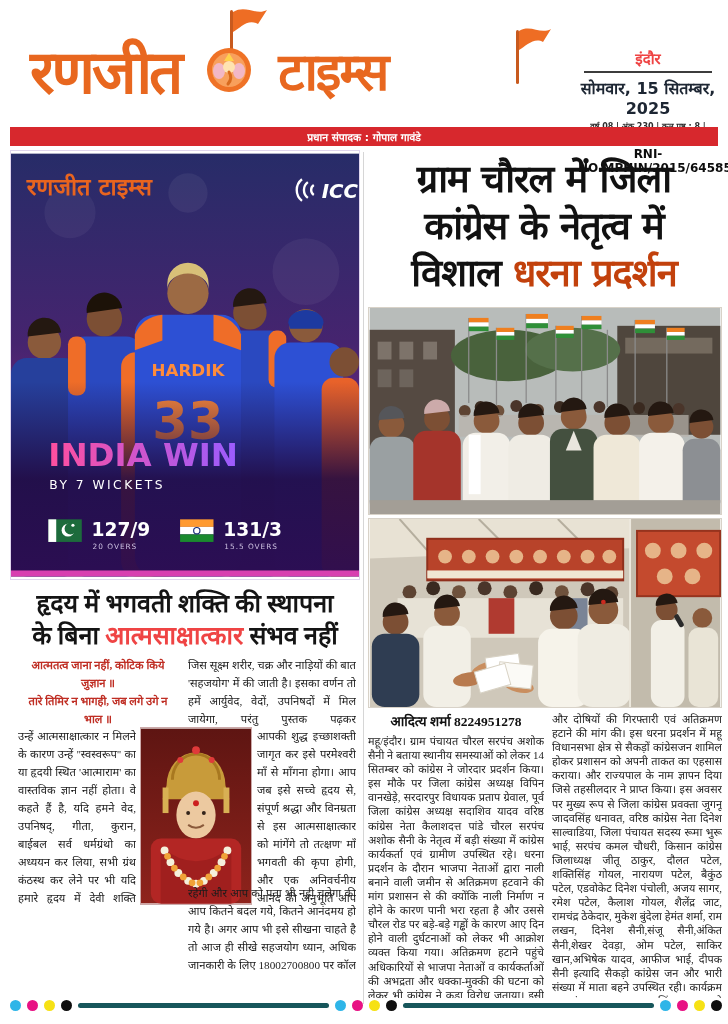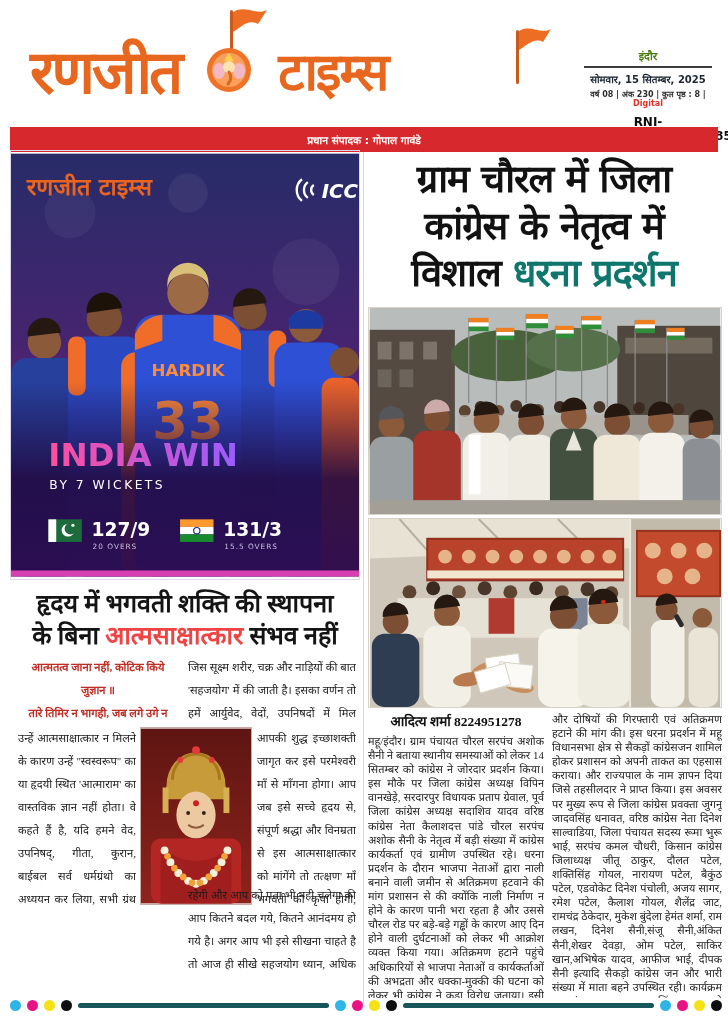--- a/index.html
+++ b/index.html
@@ -10,58 +10,58 @@
   .masthead { position:absolute; left:30px; top:42px; display:flex; align-items:center; gap:26px;
               font-family:"DejaVu Sans",sans-serif; font-weight:800; color:#e8671f; }
   .masthead .w1 { font-size:60px; letter-spacing:-3px; line-height:1; }
   .masthead .w2 { font-size:52px; letter-spacing:-2px; line-height:1; }
   .flag { position:absolute; }
   .flag1 { left:196px; top:8px; }
   .flag2 { left:488px; top:28px; }
 
   .infobox { position:absolute; right:10px; top:48px; width:140px; text-align:center;
              font-family:"DejaVu Sans",sans-serif; }
-  .infobox .city { color:#4d7c0f; font-weight:800; font-size:11px; }
+  .infobox .city { color:#ef4444; font-weight:800; font-size:15px; }
   .infobox .rule { border-top:2px solid #3c3c3c; margin:3px 6px 4px 6px; }
-  .infobox .date { font-weight:800; font-size:10px; color:#1d2633; }
+  .infobox .date { font-weight:800; font-size:16px; color:#1d2633; }
   .infobox .issue { font-size:8px; color:#2e2e2e; margin-top:2px; font-weight:700; }
   .infobox .digital { color:#e03024;text-align:right; }
   .infobox .rni { font-weight:800; font-size:12px; color:#0d0d0d; margin-top:7px; }
 
-  .editorbar { position:absolute; left:10px; right:10px; top:127px; height:25px; background:#d7282d;
+  .editorbar { position:absolute; left:10px; right:10px; top:127px; height:19px; background:#d7282d;
                color:#fff; display:flex; align-items:center; justify-content:center;
                font-family:"DejaVu Sans",sans-serif; font-size:10.5px; font-weight:700; }
 
   
   .cricket { position:absolute; left:10px; top:150px; width:350px; height:430px; border:1px solid #e0d6ee; }
   .cricket svg { display:block; width:100%; height:100%; }
 
   .lheadline { position:absolute; left:10px; top:588px; width:350px; text-align:center;
                font-weight:700; font-size:25px; line-height:32px; color:#141414; }
   .red { color:#ef4444; }
 
-  .body { position:absolute; font-size:11.2px; line-height:23px; text-align:justify;
+  .body { position:absolute; font-size:11.2px; line-height:18px; text-align:justify;
           color:#1c1c1c; overflow:hidden; }
   .couplet { color:#bf2d23; font-weight:700; text-align:center; }
   .la-c1top { left:18px; top:656px; width:160px; height:71px; }
   .la-c2top { left:188px; top:656px; width:168px; height:71px; }
   .la-c1mid { left:18px;  top:727px; width:118px; height:180px; }
   .la-photo { position:absolute; left:140px; top:727px; width:112px; height:178px; border:1px solid #caa; }
   .la-photo svg { display:block; width:100%; height:100%; }
   .la-c2mid { left:257px; top:727px; width:99px;  height:180px; }
   .la-c1bot { left:18px;  top:908px; width:162px; height:90px; }
   .la-c2bot { left:188px; top:884px; width:168px; height:90px; }
 
   
   .vdivider { position:absolute; left:363px; top:152px; width:1px; height:852px; background:#d6d6d6; }
 
   .rheadline { position:absolute; left:366px; top:156px; width:356px; text-align:center;
                font-weight:700; font-size:38px; line-height:47px; color:#111;
                font-family:"DejaVu Sans",sans-serif; letter-spacing:-1px; }
-  .rheadline .orange { color:#0f766e; }
+  .rheadline .orange { color:#c2410c; }
 
   .photo { position:absolute; left:368px; width:354px; border:1px solid #d8d2c8; }
   .photo svg { display:block; width:100%; height:100%; }
   .photo1 { top:307px; height:208px; }
   .photo2 { top:518px; height:190px; }
 
   .rbyline { position:absolute; left:368px; top:712px; width:176px; text-align:center;
              font-weight:700; font-size:13.5px; color:#111; }
   .rbody { position:absolute; font-size:10.9px; line-height:14.1px; text-align:justify;
            color:#1b1b1b; overflow:hidden; }

